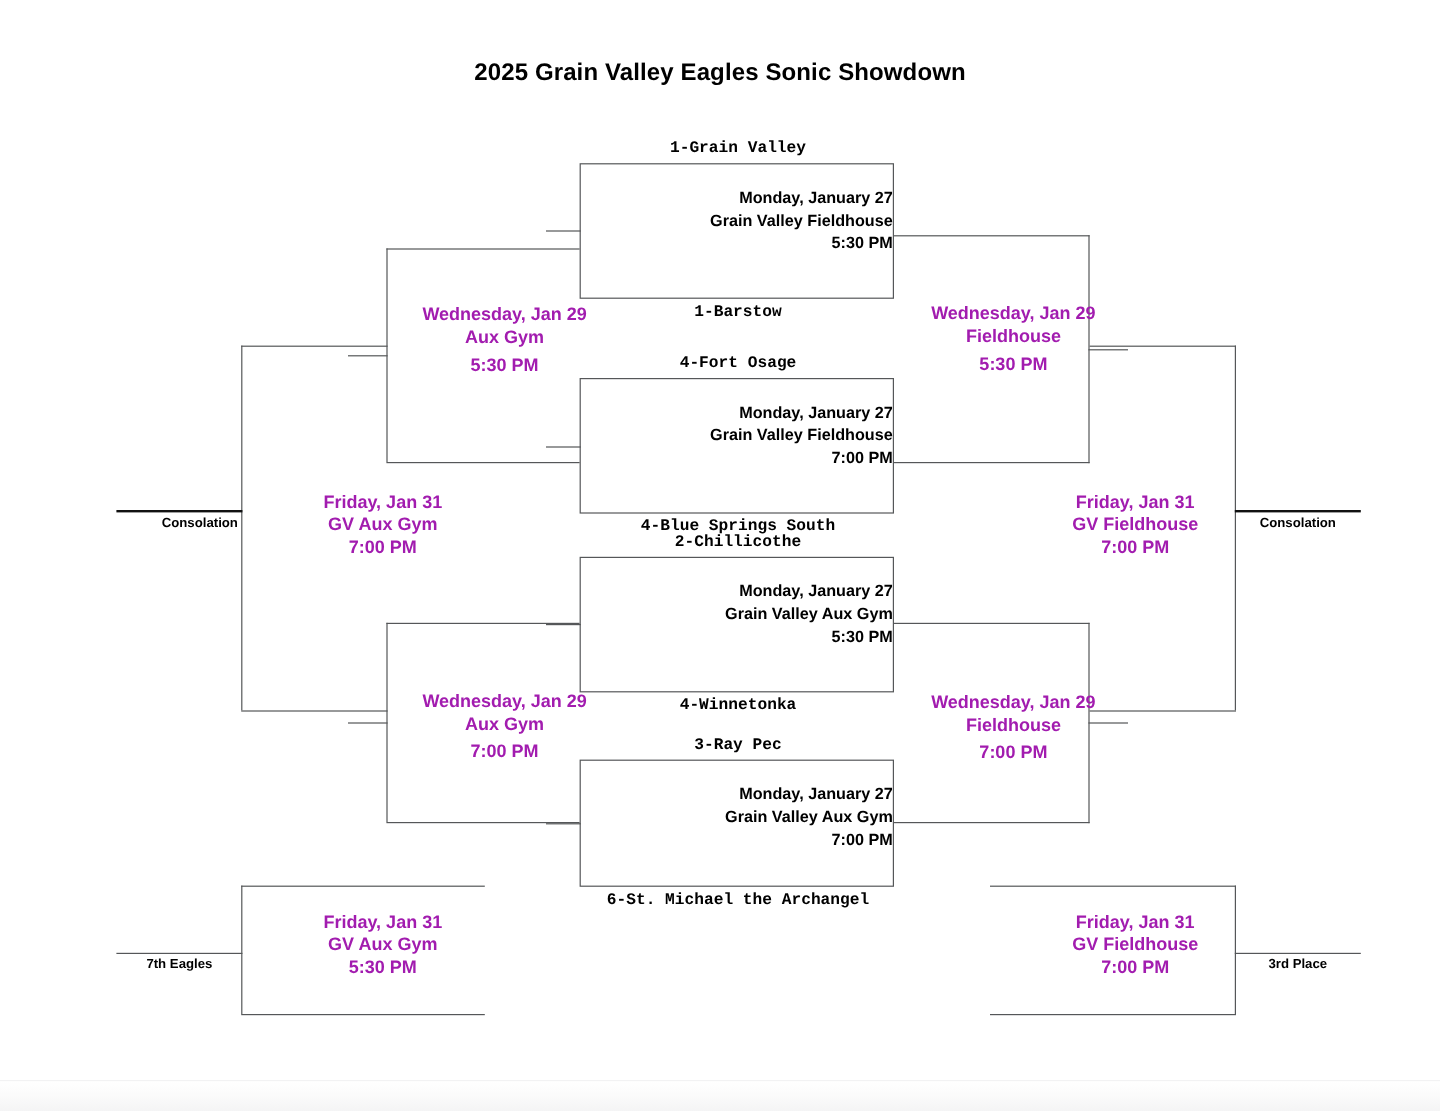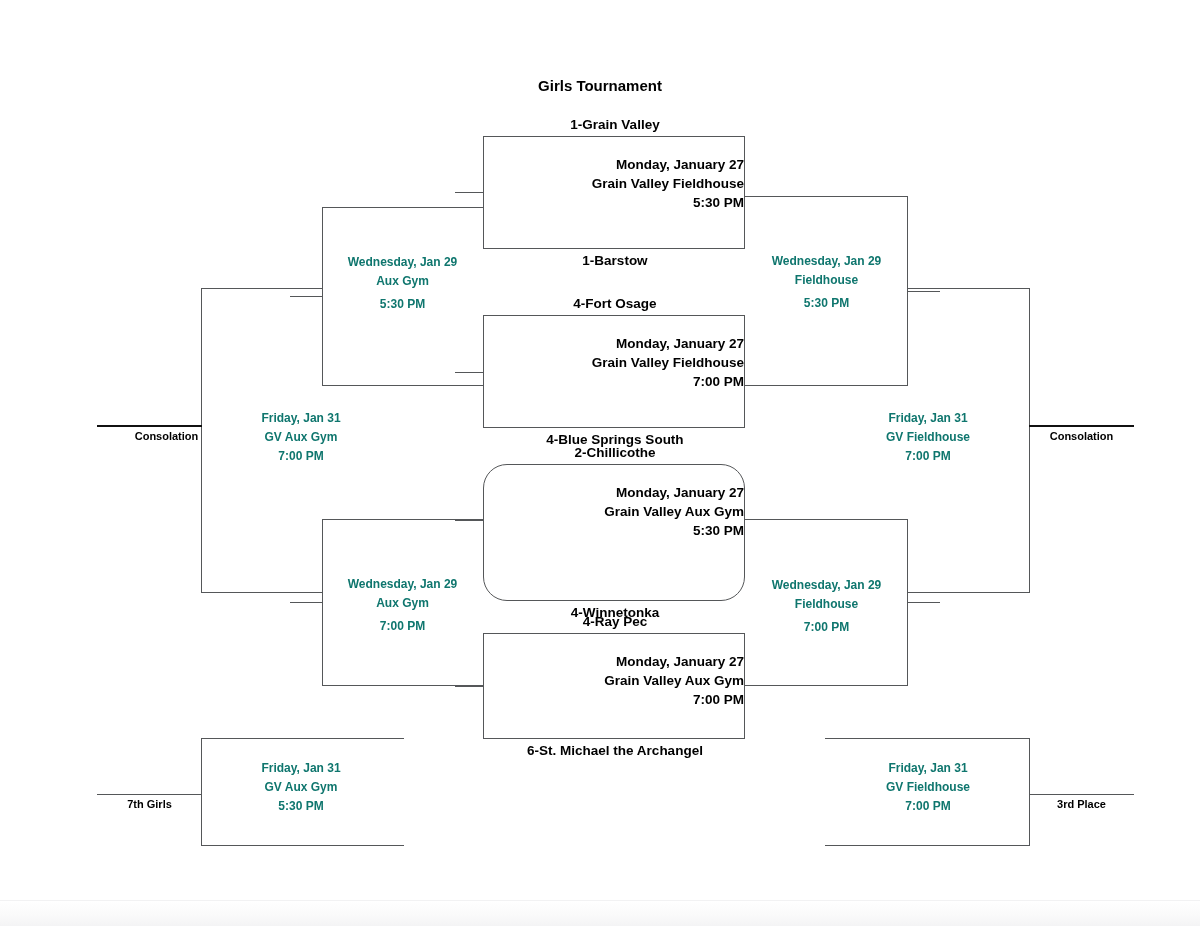--- a/index.html
+++ b/index.html
@@ -59,44 +59,46 @@
     background: #ffffff;
   }
   .seed-label {
     position: absolute;
     width: 262px;
     text-align: center;
     font-size: 13.5px;
     font-weight: bold;
     color: #000000;
     white-space: nowrap;
+    font-family: Liberation Mono, monospace;
   }
   .seed-top   { top: -20px; left: 0; }
   .seed-bottom{ bottom: -20px; left: 0; }
 
   .game-info {
     position: absolute;
     left: 0; right: 0;
     top: 18px;
     text-align: right;
     font-size: 13.5px;
     font-weight: bold;
     line-height: 19px;
     color: #000000;
   }
 
   
   .meet-info {
     position: absolute;
     text-align: center;
-    font-size: 12px;
+    font-size: 15px;
     font-weight: bold;
     line-height: 19px;
-    color: #0f766e;
+    color: #a21caf;
     white-space: nowrap;
+    margin-left: 18px;
   }
 
   
   .stub-caption {
     position: absolute;
     font-size: 11px;
     font-weight: bold;
     color: #000000;
     white-space: nowrap;
     text-align: center;
@@ -108,21 +110,21 @@
     left: 0; top: 900px; width: 1200px; height: 26px;
     background: linear-gradient(to bottom, #ffffff 0%, #fafafa 55%, #f4f4f5 100%);
     border-top: 1px solid #f2f2f3;
   }
 </style>
 </head>
 <body>
 
 <div id="page">
 
-  <div id="title-sub">Girls Tournament</div>
+  <div id="title-main">2025 Grain Valley Eagles Sonic Showdown</div>
 
   <div class="game-box" style="left:483px; top:136px; width:262px; height:113px;">
     <div class="seed-label seed-top">1-Grain Valley</div>
     <div class="game-info">
       <div>Monday, January 27</div>
       <div>Grain Valley Fieldhouse</div>
       <div>5:30 PM</div>
     </div>
     <div class="seed-label seed-bottom">1-Barstow</div>
   </div>
@@ -130,32 +132,32 @@
   <div class="game-box" style="left:483px; top:315px; width:262px; height:113px;">
     <div class="seed-label seed-top">4-Fort Osage</div>
     <div class="game-info">
       <div>Monday, January 27</div>
       <div>Grain Valley Fieldhouse</div>
       <div>7:00 PM</div>
     </div>
     <div class="seed-label seed-bottom">4-Blue Springs South</div>
   </div>
 
-  <div class="game-box" style="left:483px; top:464px; width:262px; height:137px;border-radius:24px;">
+  <div class="game-box" style="left:483px; top:464px; width:262px; height:113px;">
     <div class="seed-label seed-top">2-Chillicothe</div>
     <div class="game-info">
       <div>Monday, January 27</div>
       <div>Grain Valley Aux Gym</div>
       <div>5:30 PM</div>
     </div>
     <div class="seed-label seed-bottom">4-Winnetonka</div>
   </div>
 
   <div class="game-box" style="left:483px; top:633px; width:262px; height:106px;">
-    <div class="seed-label seed-top">4-Ray Pec</div>
+    <div class="seed-label seed-top">3-Ray Pec</div>
     <div class="game-info">
       <div>Monday, January 27</div>
       <div>Grain Valley Aux Gym</div>
       <div>7:00 PM</div>
     </div>
     <div class="seed-label seed-bottom">6-St. Michael the Archangel</div>
   </div>
 
   <div class="hline" style="left:322px; top:207px; width:161px;"></div>
   <div class="hline" style="left:322px; top:385px; width:161px;"></div>
@@ -221,21 +223,21 @@
   <div class="meet-info" style="left:838px; top:409px; width:180px;">
     <div>Friday, Jan 31</div>
     <div>GV Fieldhouse</div>
     <div>7:00 PM</div>
   </div>
 
   <div class="hline" style="left:201px; top:738px; width:203px;"></div>
   <div class="hline" style="left:201px; top:845px; width:203px;"></div>
   <div class="vline" style="left:201px; top:738px; height:107px;"></div>
   <div class="hline" style="left:97px; top:794px; width:105px;"></div>
-  <div class="stub-caption" style="left:97px; top:798px; width:105px;">7th Girls</div>
+  <div class="stub-caption" style="left:97px; top:798px; width:105px;">7th Eagles</div>
   <div class="meet-info" style="left:211px; top:759px; width:180px;">
     <div>Friday, Jan 31</div>
     <div>GV Aux Gym</div>
     <div>5:30 PM</div>
   </div>
 
   <div class="hline" style="left:825px; top:738px; width:205px;"></div>
   <div class="hline" style="left:825px; top:845px; width:205px;"></div>
   <div class="vline" style="left:1029px; top:738px; height:107px;"></div>
   <div class="hline" style="left:1029px; top:794px; width:105px;"></div>

